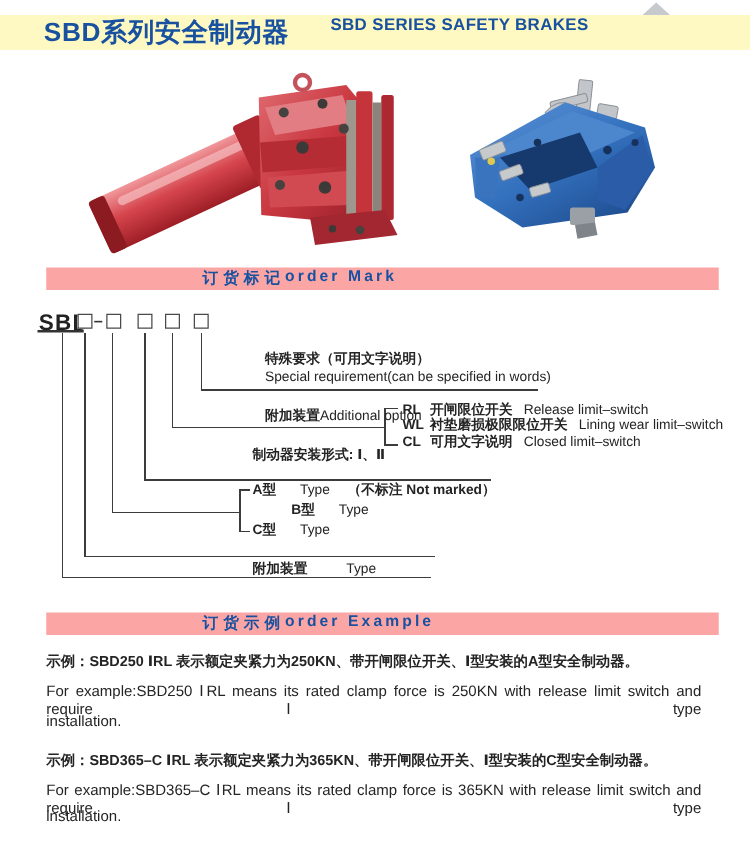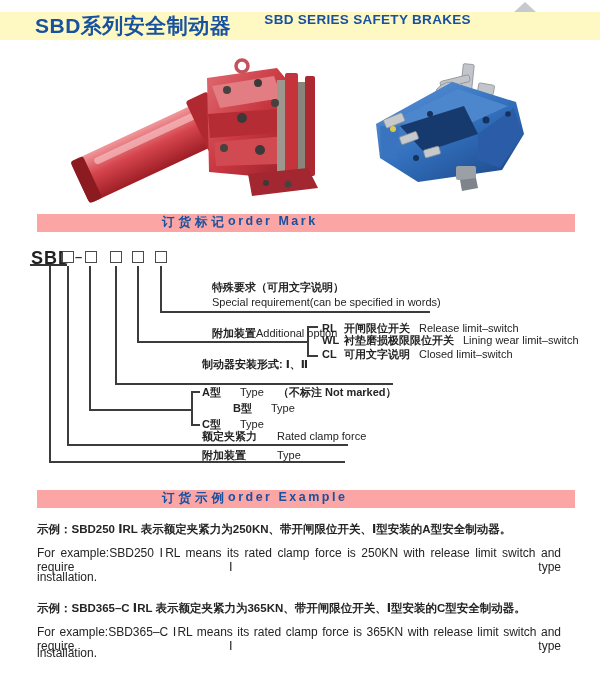--- a/index.html
+++ b/index.html
@@ -213,23 +213,20 @@
     <div class="lbl" id="lbl-typeA">
       <span class="c1 zh">A型</span><span class="c1">Type</span><span class="zh">（不标注 Not marked）</span>
     </div>
     <div class="lbl" id="lbl-typeB">
       <span class="c1 zh">B型</span><span>Type</span>
     </div>
     <div class="lbl" id="lbl-typeC">
       <span class="c1 zh">C型</span><span>Type</span>
     </div>
 
-    <div class="lbl" id="lbl-clamp">
-      <span class="c2 zh">额定夹紧力</span><span>Rated clamp force</span>
-    </div>
     <div class="lbl" id="lbl-model">
       <span class="c2 zh">附加装置</span><span>Type</span>
     </div>
   </div>
 
   <div class="sband" id="band-example">
     <span class="zh">订货示例</span>
     <span class="en">order Example</span>
   </div>
 

